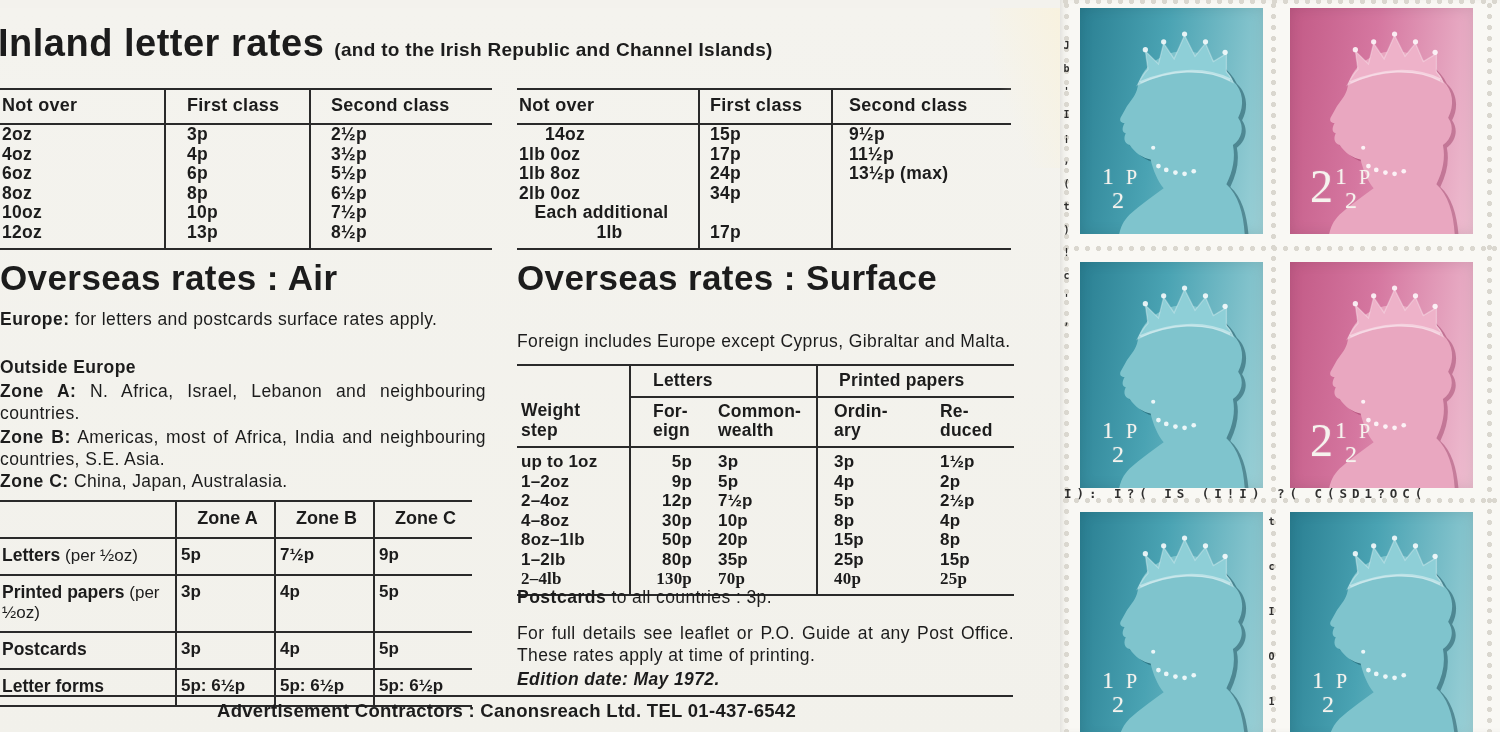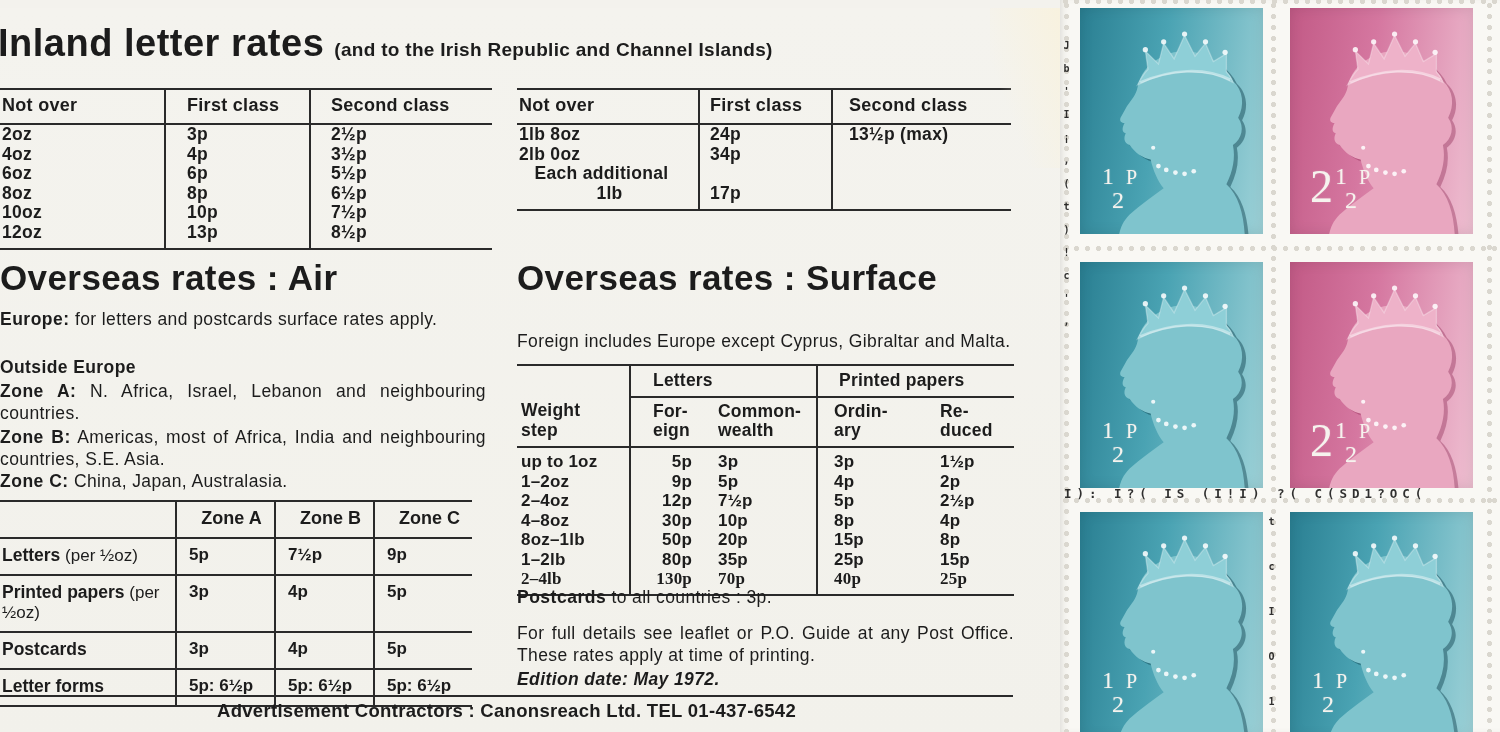--- a/index.html
+++ b/index.html
@@ -48,21 +48,21 @@
         letter-spacing:.4px;text-align:justify;}
   .para b{letter-spacing:.5px;}
   .plain{text-align:left;}
 
   
   .tZone{position:absolute;top:492px;left:0;width:472px;font-size:17px;
          border-top:2px solid #2a2a2a;border-bottom:2px solid #2a2a2a;}
   .tZone th{font-size:18px;font-weight:700;text-align:center;padding:6px 0 8px;}
   .tZone td,.tZone th{border-bottom:2px solid #2a2a2a;}
   .tZone tr:last-child td{border-bottom:none;}
-  .tZone .vc{border-left:2px solid #2a2a2a;padding-left:12px;font-weight:700;}
+  .tZone .vc{border-left:2px solid #2a2a2a;padding-left:4px;font-weight:700;}
   .tZone .lab{padding:6px 6px 8px 2px;vertical-align:top;line-height:20px;}
   .tZone .lab b{font-size:17.5px;}
   .tZone td.vc{vertical-align:top;padding-top:6px;padding-bottom:8px;}
 
   
   .tSurf{position:absolute;top:356px;left:0;width:497px;font-size:17px;font-weight:700;
          border-top:2px solid #2a2a2a;border-bottom:2px solid #2a2a2a;letter-spacing:.2px;}
   .tSurf th{text-align:left;font-size:17.5px;}
   .tSurf .g{border-bottom:2px solid #2a2a2a;padding:4px 0 5px 22px;}
   .tSurf .g2{padding-left:21px;}
@@ -262,20 +262,30 @@
             <col style="width:133px">
             <col style="width:179px">
           </colgroup>
         <tbody>
             <tr>
           <th>Not over</th>
           <th class="c2">First class</th>
           <th class="c3">Second class</th>
         </tr>
         <tr>
+              <td class="ind">14oz</td>
+              <td class="c2">15p</td>
+              <td class="c3">9½p</td>
+            </tr>
+        <tr>
+              <td>1lb 0oz</td>
+              <td class="c2">17p</td>
+              <td class="c3">11½p</td>
+            </tr>
+        <tr>
               <td>1lb 8oz</td>
               <td class="c2">24p</td>
               <td class="c3">13½p (max)</td>
             </tr>
         <tr>
               <td>2lb 0oz</td>
               <td class="c2">34p</td>
               <td class="c3"></td>
             </tr>
         <tr class="last">

